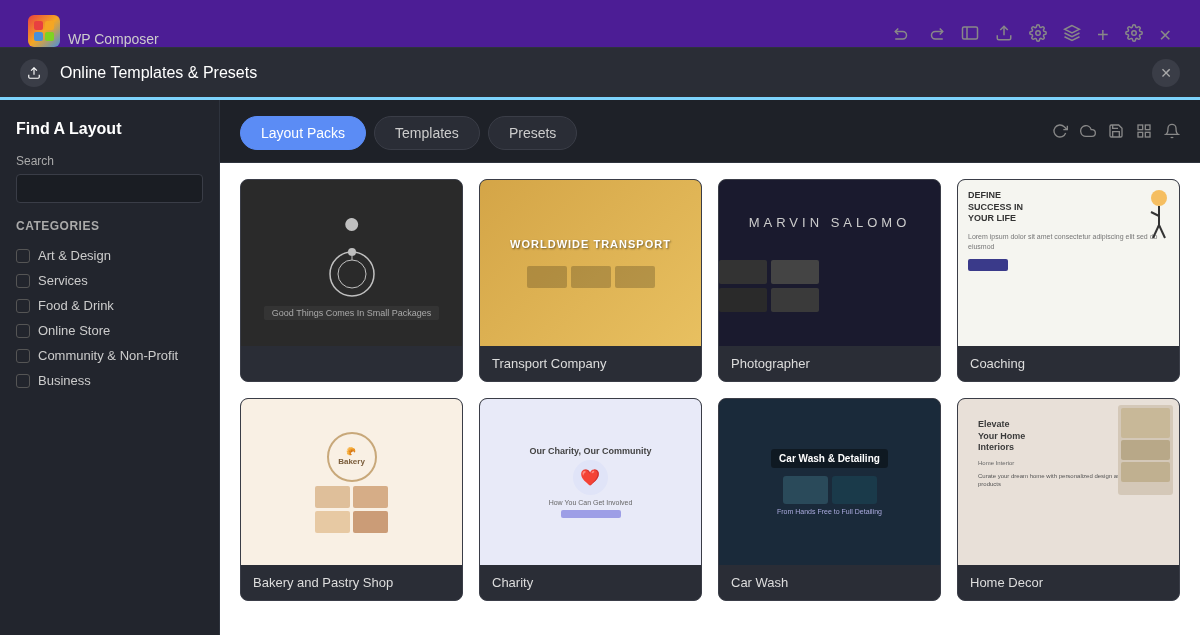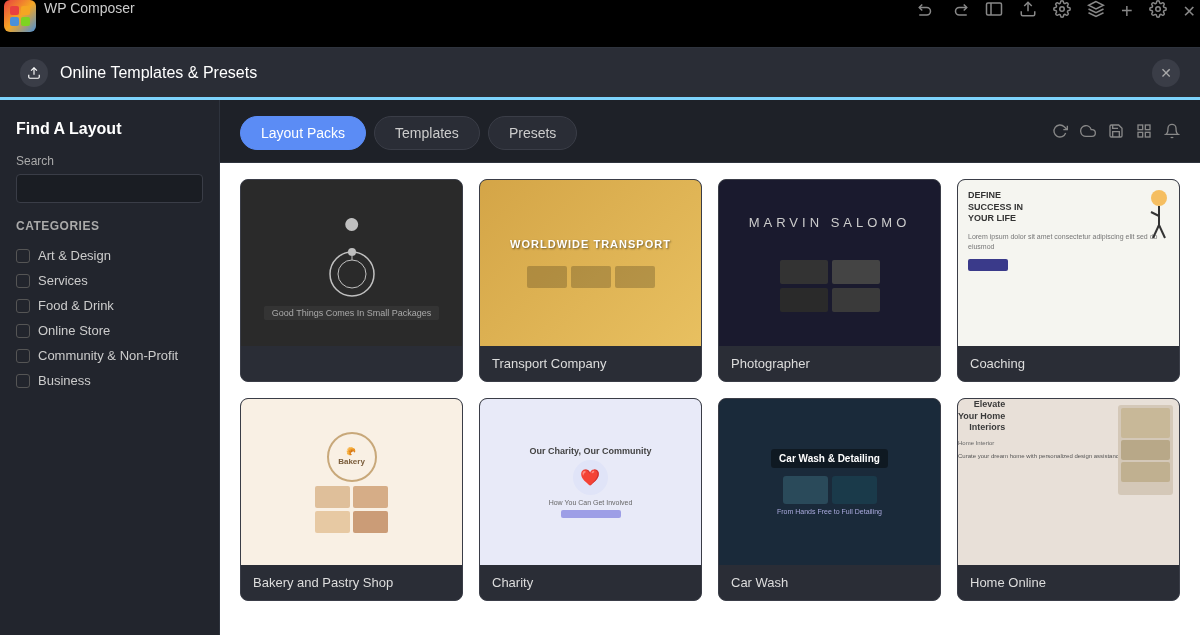--- a/index.html
+++ b/index.html
@@ -1,24 +1,24 @@
 <!DOCTYPE html>
 <html><head>
   <meta charset="utf-8">
   <style>
     * { box-sizing: border-box; margin: 0; padding: 0; }
     body { font-family: -apple-system, BlinkMacSystemFont, 'Segoe UI', sans-serif; background: #1a1d23; color: #fff; width: 1200px; height: 635px; overflow: hidden; }
 
     
     .toolbar {
-      background: #000000;
+      background: #4c1d95;
       height: 48px;
       display: flex;
-      align-items: flex-start;
-      padding: 0 4px;
+      align-items: flex-end;
+      padding: 0 28px;
       gap: 8px;
       border-bottom: 1px solid #2e333d;
     }
     .toolbar-logo {
       width: 32px; height: 32px;
       background: linear-gradient(135deg, #e84040 0%, #f5a623 50%, #4a90d9 100%);
       border-radius: 6px;
       display: flex; align-items: center; justify-content: center;
       font-size: 14px; font-weight: bold; color: white;
       flex-shrink: 0;
@@ -228,21 +228,21 @@
       margin-bottom: 4px;
     }
     .thumb-transport {
       background: linear-gradient(135deg, #d4a547 0%, #e8c060 100%);
       display: flex; align-items: center; justify-content: center;
       font-size: 9px; font-weight: bold; color: #fff; text-align: center;
       flex-direction: column; gap: 8px;
     }
     .thumb-photographer {
       background: #1a1a2e;
-      display: flex; align-items: center; justify-content: center;
+      display: flex; justify-content: center;
       color: #ccc; font-size: 9px; text-align: center; letter-spacing: 2px;
       flex-direction: column; gap: 20px;
     }
     .thumb-coaching {
       background: #f5f5f0;
       display: flex; align-items: flex-start; justify-content: flex-start;
       padding: 10px; flex-direction: column; gap: 3px;
     }
     .thumb-bakery {
       background: #f9f0e4;
@@ -255,21 +255,21 @@
       font-size: 9px; color: #666; text-align: center; padding: 8px;
     }
     .thumb-carwash {
       background: #1a2a3a;
       display: flex; align-items: center; justify-content: center;
       font-size: 9px; color: #fff; text-align: center; padding: 8px;
     }
     .thumb-homedecor {
       background: #e8e0d8;
       display: flex; align-items: flex-start; justify-content: flex-start;
-      padding: 0; flex-direction: column; gap: 2px; text-align: right;
+      padding: 20px; flex-direction: column; gap: 2px;
     }
 
     
     .grid-area::-webkit-scrollbar { width: 6px; }
     .grid-area::-webkit-scrollbar-track { background: #1e2128; }
     .grid-area::-webkit-scrollbar-thumb { background: #3a3d47; border-radius: 3px; }
 
     .sidebar::-webkit-scrollbar { width: 4px; }
     .sidebar::-webkit-scrollbar-track { background: #22252d; }
     .sidebar::-webkit-scrollbar-thumb { background: #3a3d47; border-radius: 2px; }
@@ -533,20 +533,20 @@
           <div class="card-thumb thumb-homedecor" style="position:relative;">
             <div style="font-size:9px; color:#3a3a3a; font-weight:bold; line-height:1.3; z-index:1;">Elevate<br>Your Home<br>Interiors</div>
             <div style="font-size:6px; color:#666; margin-top:3px; line-height:1.4;">Home Interior</div>
             <div style="position:absolute; right:6px; top:6px; width:55px; height:90px; background:#d4c8b8; border-radius:3px; display:flex; flex-direction:column; gap:2px; padding:3px;">
               <div style="height:30px; background:#c8b898; border-radius:2px;"></div>
               <div style="height:20px; background:#b8a888; border-radius:2px;"></div>
               <div style="height:20px; background:#c0b090; border-radius:2px;"></div>
             </div>
             <div style="font-size:6px; color:#555; margin-top:4px; line-height:1.3;">Curate your dream home with personalized design assistance and products</div>
           </div>
-          <div class="card-label">Home Online</div>
+          <div class="card-label">Home Decor</div>
         </div>
 
       </div>
     </div>
   </div>
 
 </div>
 
 </body></html>

